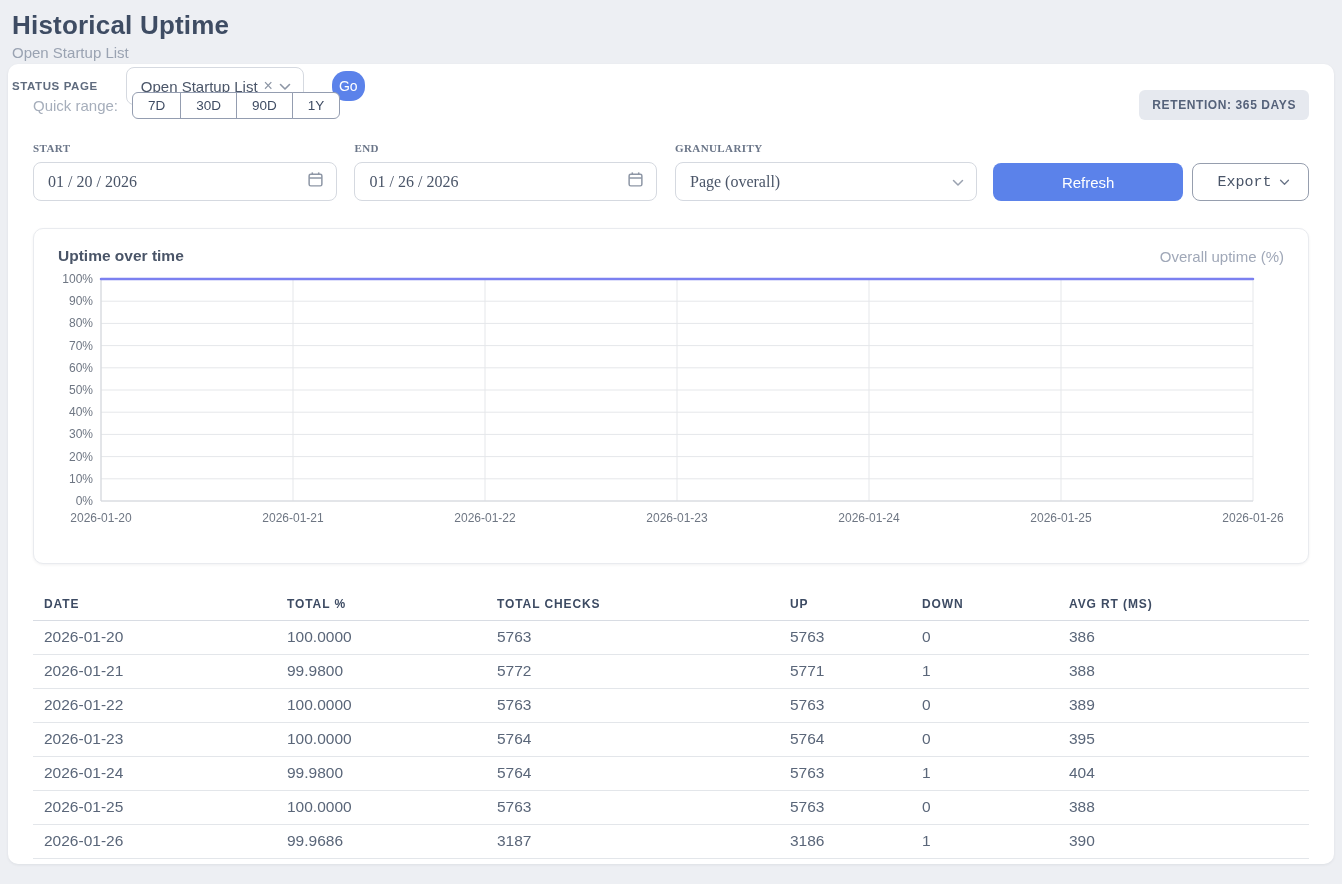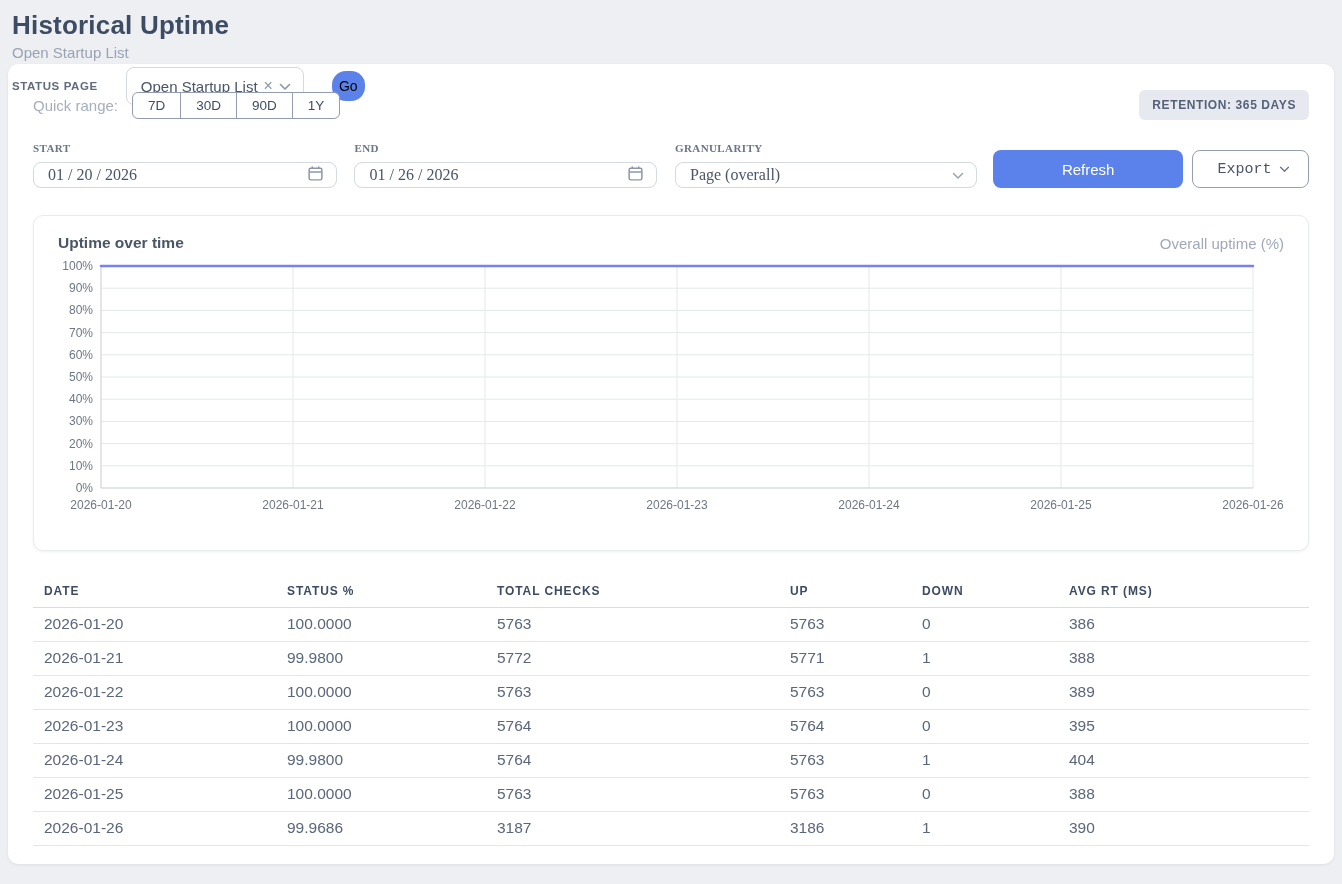--- a/index.html
+++ b/index.html
@@ -20,21 +20,21 @@
   .header-right { display: flex; align-items: center; gap: 28px; margin-top: 6px; }
   .status-page-label { font-size: 11.5px; font-weight: 600; color: #5f6b7e; letter-spacing: 0.6px; }
   .status-select {
     display: flex; align-items: center; gap: 6px;
     background: #fff; border: 1px solid #d5d9e0; border-radius: 8px;
     height: 38px; padding: 0 12px 0 14px; min-width: 160px; cursor: pointer;
   }
   .status-select .val { font-size: 15px; color: #4a5568; }
   .clear-x { color: #8d96a5; font-size: 16px; line-height: 1; cursor: pointer; }
   .go-btn {
-    background: #5b82ea; color: #000000; border: none; border-radius: 14px;
+    background: #5b82ea; color: #ffffff; border: none; border-radius: 14px;
     font-size: 14px; padding: 7px 7px; cursor: pointer; font-family: inherit;
   }
 
   
   .main-card {
     margin: 0 8px; background: #fff; border-radius: 10px;
     box-shadow: 0 1px 3px rgba(16,24,40,.07);
     padding: 26px 25px 16px 25px; height: 800px;
   }
 
@@ -51,21 +51,21 @@
   .seg-btn:last-child { border-radius: 0 6px 6px 0; }
   .retention-badge {
     background: #e6e9ef; color: #55627a; font-size: 12px; font-weight: 700;
     letter-spacing: 0.6px; border-radius: 6px; padding: 8px 13px;
   }
 
   .row-2 { display: flex; margin-top: 22px; align-items: flex-end; }
   .field { display: flex; flex-direction: column; font-family: Liberation Serif, serif; }
   .field-label { font-size: 11px; font-weight: 600; color: #6a7588; letter-spacing: 0.4px; margin-bottom: 8px; }
   .input-box, .select-box {
-    height: 26px; background: #fff; border: 1px solid #d5d9e0; border-radius: 8px;
+    height: 39px; background: #fff; border: 1px solid #d5d9e0; border-radius: 8px;
     display: flex; align-items: center; justify-content: space-between;
     padding: 0 12px 0 14px; font-size: 16px; color: #4a5568; cursor: pointer;
   }
   .f-start { width: 307px; margin-right: 17px; }
   .f-end   { width: 305px; margin-right: 18px; }
   .f-gran  { width: 305px; margin-right: 16px; }
   .refresh-btn {
     width: 191px; height: 38px; margin-right: 9px;
     background: #5b82ea; color: #fff; border: none; border-radius: 8px;
     font-size: 15px; cursor: pointer; font-family: inherit;
@@ -242,21 +242,21 @@
       <col style="width:243px">
         <col style="width:210px">
         <col style="width:293px">
       <col style="width:132px">
         <col style="width:147px">
         <col>
     </colgroup>
     <thead>
         <tr>
           <th>DATE</th>
-          <th>STATUS %</th>
+          <th>TOTAL %</th>
           <th>TOTAL CHECKS</th>
           <th>UP</th>
           <th>DOWN</th>
           <th>AVG RT (MS)</th>
         </tr>
       </thead>
     <tbody>
         <tr>
           <td>2026-01-20</td>
           <td>100.0000</td>

